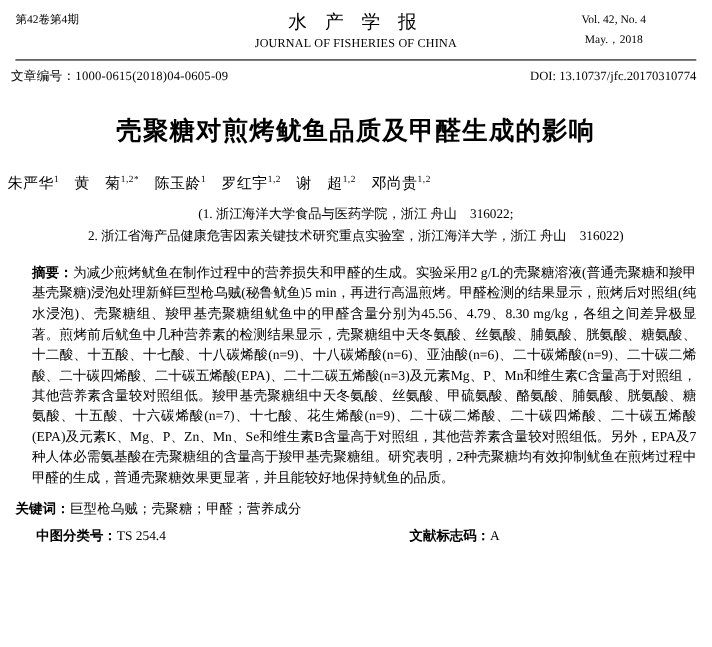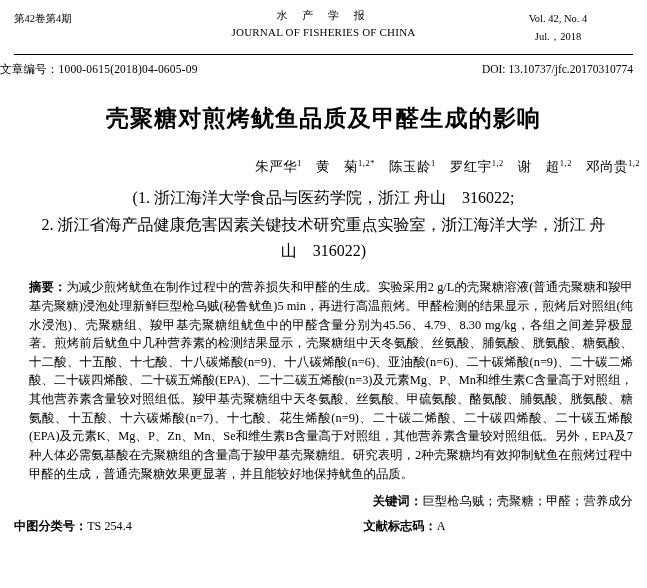--- a/index.html
+++ b/index.html
@@ -37,21 +37,21 @@
     white-space: nowrap;
   }
   .mast-left { width: 150px; }
   .mast-right { width: 150px; text-align: center; }
   .mast-center {
     flex: 1;
     text-align: center;
     margin-top: -2px;
   }
   .journal-cn {
-    font-size: 11px;
+    font-size: 17px;
     letter-spacing: 6px;
     font-family: "Liberation Serif", serif;
     font-weight: normal;
   }
   .journal-en {
     font-size: 11px;
     letter-spacing: 0.2px;
     margin-top: 3px;
     font-family: "Liberation Serif", serif;
   }
@@ -59,51 +59,51 @@
   
   .rule {
     border: none;
     border-top: 1px solid #000;
     margin: 7px 14px 0 14px;
   }
   .idline {
     display: flex;
     justify-content: space-between;
     align-items: baseline;
-    padding: 7px 14px 0 0;
+    padding: 7px 14px 0 10px;
     font-size: 11.5px;
     box-sizing: border-box;
   }
   .idline .left { letter-spacing: 0.2px; }
   .idline .right { font-family: "Liberation Serif", serif; }
 
   
   .title {
     text-align: center;
     font-size: 23px;
     font-weight: bold;
     letter-spacing: 1.2px;
     margin: 26px 0 0 0;
     font-family: "Liberation Serif", serif;
   }
 
   
   .authors {
-    text-align: right;
+    text-align: left;
     font-size: 13.5px;
     margin-top: 24px;
     letter-spacing: 0.5px;
   }
   .authors .au { margin: 0 7px; }
   sup { font-size: 8.5px; vertical-align: super; }
 
   
   .affil {
     text-align: center;
-    font-size: 16px;
+    font-size: 12px;
     line-height: 1.65;
     margin-top: 9px;
     padding: 0 40px;
     box-sizing: border-box;
   }
 
   
   .abstract {
     margin: 14px 14px 0 29px;
     font-size: 12.4px;
@@ -112,50 +112,49 @@
     text-justify: inter-ideograph;
     letter-spacing: 0px;
   }
   .abstract b { font-weight: bold; }
 
   
   .keywords {
     margin: 10px 14px 0 14px;
     font-size: 12.2px;
     letter-spacing: 0.2px;
-    text-align: right;
   }
   .keywords b { font-weight: bold; }
   .clsline {
     display: flex;
     padding: 0 14px;
     margin-top: 8px;
     font-size: 12.2px;
     box-sizing: border-box;
   }
-  .clsline .cls { width: 50%; }
+  .clsline .cls { width: 50%; margin-left: 19px; }
   .clsline .doccode { width: 50%; text-align: left; padding-left: 40px; box-sizing: border-box; }
   .clsline b { font-weight: bold; }
 </style>
 </head>
 <body>
 
 <div class="page">
 
   <div class="masthead">
     <div class="mast-left">
       <div>第42卷第4期</div>
     </div>
     <div class="mast-center">
       <div class="journal-cn">水 产 学 报</div>
       <div class="journal-en">JOURNAL OF FISHERIES OF CHINA</div>
     </div>
     <div class="mast-right">
       <div>Vol. 42, No. 4</div>
-      <div>Jul.，2018</div>
+      <div>May.，2018</div>
     </div>
   </div>
 
   <hr class="rule">
 
   <div class="idline">
     <div class="left">文章编号：1000-0615(2018)04-0605-09</div>
     <div class="right">DOI: 13.10737/jfc.20170310774</div>
   </div>
 

